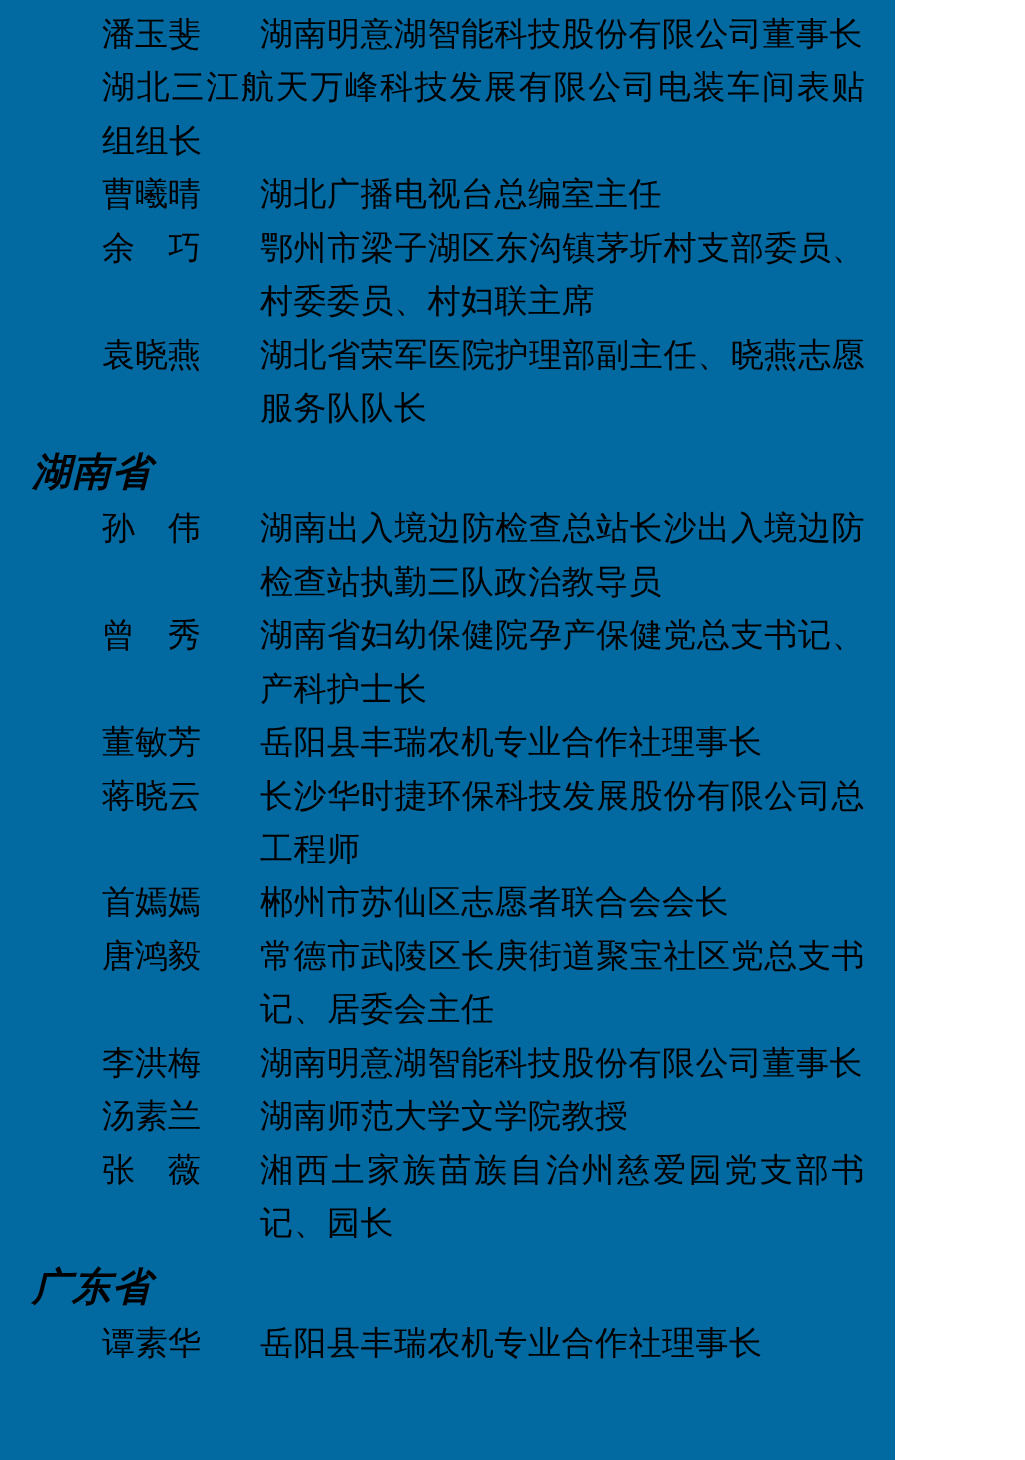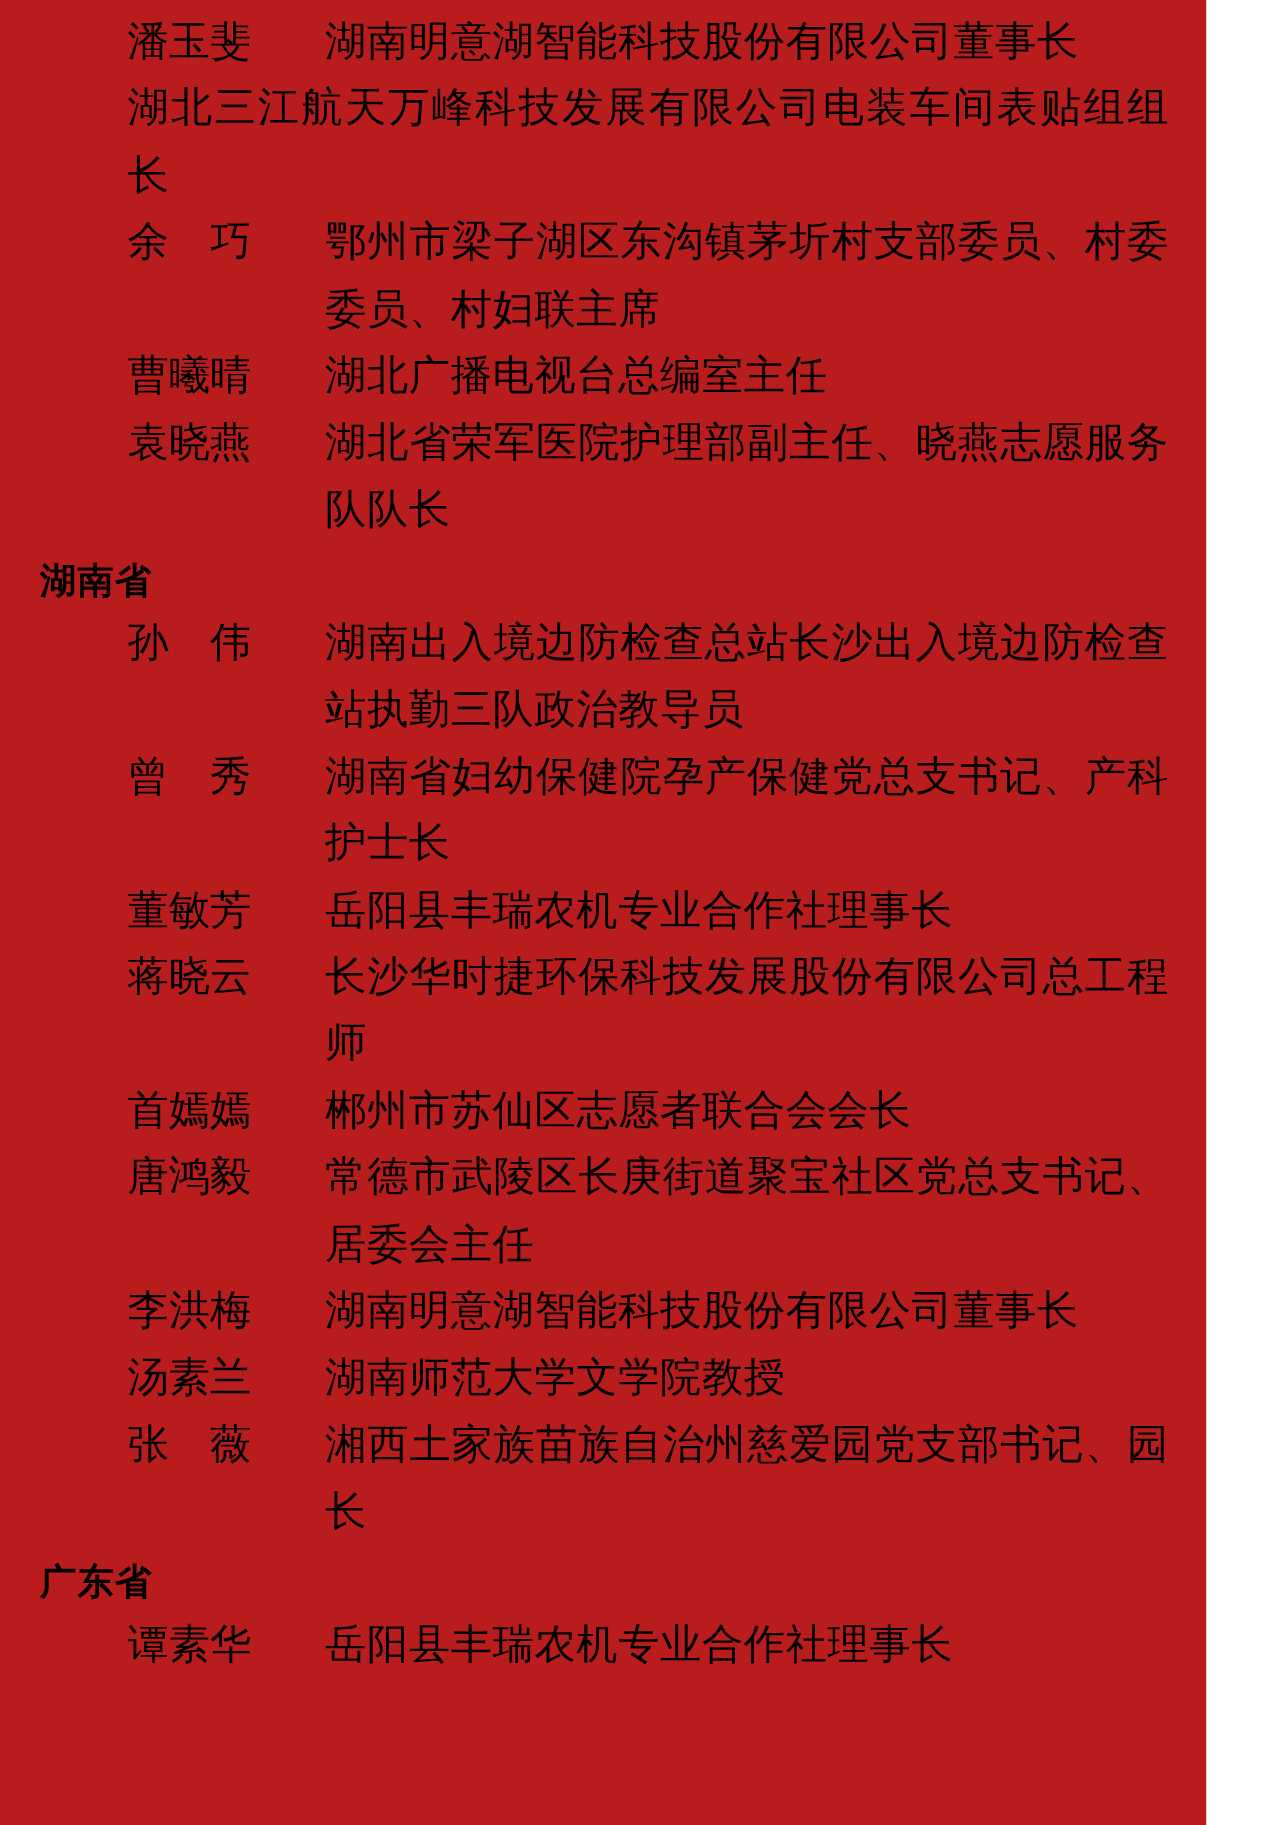--- a/index.html
+++ b/index.html
@@ -7,34 +7,35 @@
     padding: 0;
     background: #ffffff;
   }
   body {
     width: 1025px;
     min-height: 1460px;
     font-family: "Liberation Serif", "DejaVu Serif", serif;
     color: #000000;
   }
   .page {
-    width: 965px;
+    width: 895px;
     min-height: 1460px;
     box-sizing: border-box;
     padding: 8px 30px 10px 30px;
-    background: #b91c1c;
+    background: #0369a1;
   }
   .section-heading {
     font-family: "Liberation Sans", "DejaVu Sans", sans-serif;
     font-weight: bold;
-    font-size: 29px;
+    font-size: 39px;
     line-height: 1.35;
     margin: 10px 0 4px 0;
     padding-left: 2px;
     letter-spacing: 1px;
+    font-style: italic;
   }
   .entry {
     display: flex;
     align-items: flex-start;
     font-size: 33px;
     line-height: 1.62;
     margin: 0;
     padding-left: 72px;
   }
   .entry .name {
@@ -60,27 +61,27 @@
 <div class="page">
 
   <div>
     <div class="entry">
       <span class="name">潘玉斐</span>
       <span class="title">湖南明意湖智能科技股份有限公司董事长</span>
     </div>
     <div class="entry two-line">
       <span class="title">湖北三江航天万峰科技发展有限公司电装车间表贴组组长</span>
     </div>
+    <div class="entry">
+      <span class="name">曹曦晴</span>
+      <span class="title">湖北广播电视台总编室主任</span>
+    </div>
     <div class="entry two-line">
       <span class="name">余　巧</span>
       <span class="title">鄂州市梁子湖区东沟镇茅圻村支部委员、村委委员、村妇联主席</span>
-    </div>
-    <div class="entry">
-      <span class="name">曹曦晴</span>
-      <span class="title">湖北广播电视台总编室主任</span>
     </div>
     <div class="entry two-line">
       <span class="name">袁晓燕</span>
       <span class="title">湖北省荣军医院护理部副主任、晓燕志愿服务队队长</span>
     </div>
   </div>
 
   <div>
     <div class="section-heading">湖南省</div>
     <div class="entry two-line">

